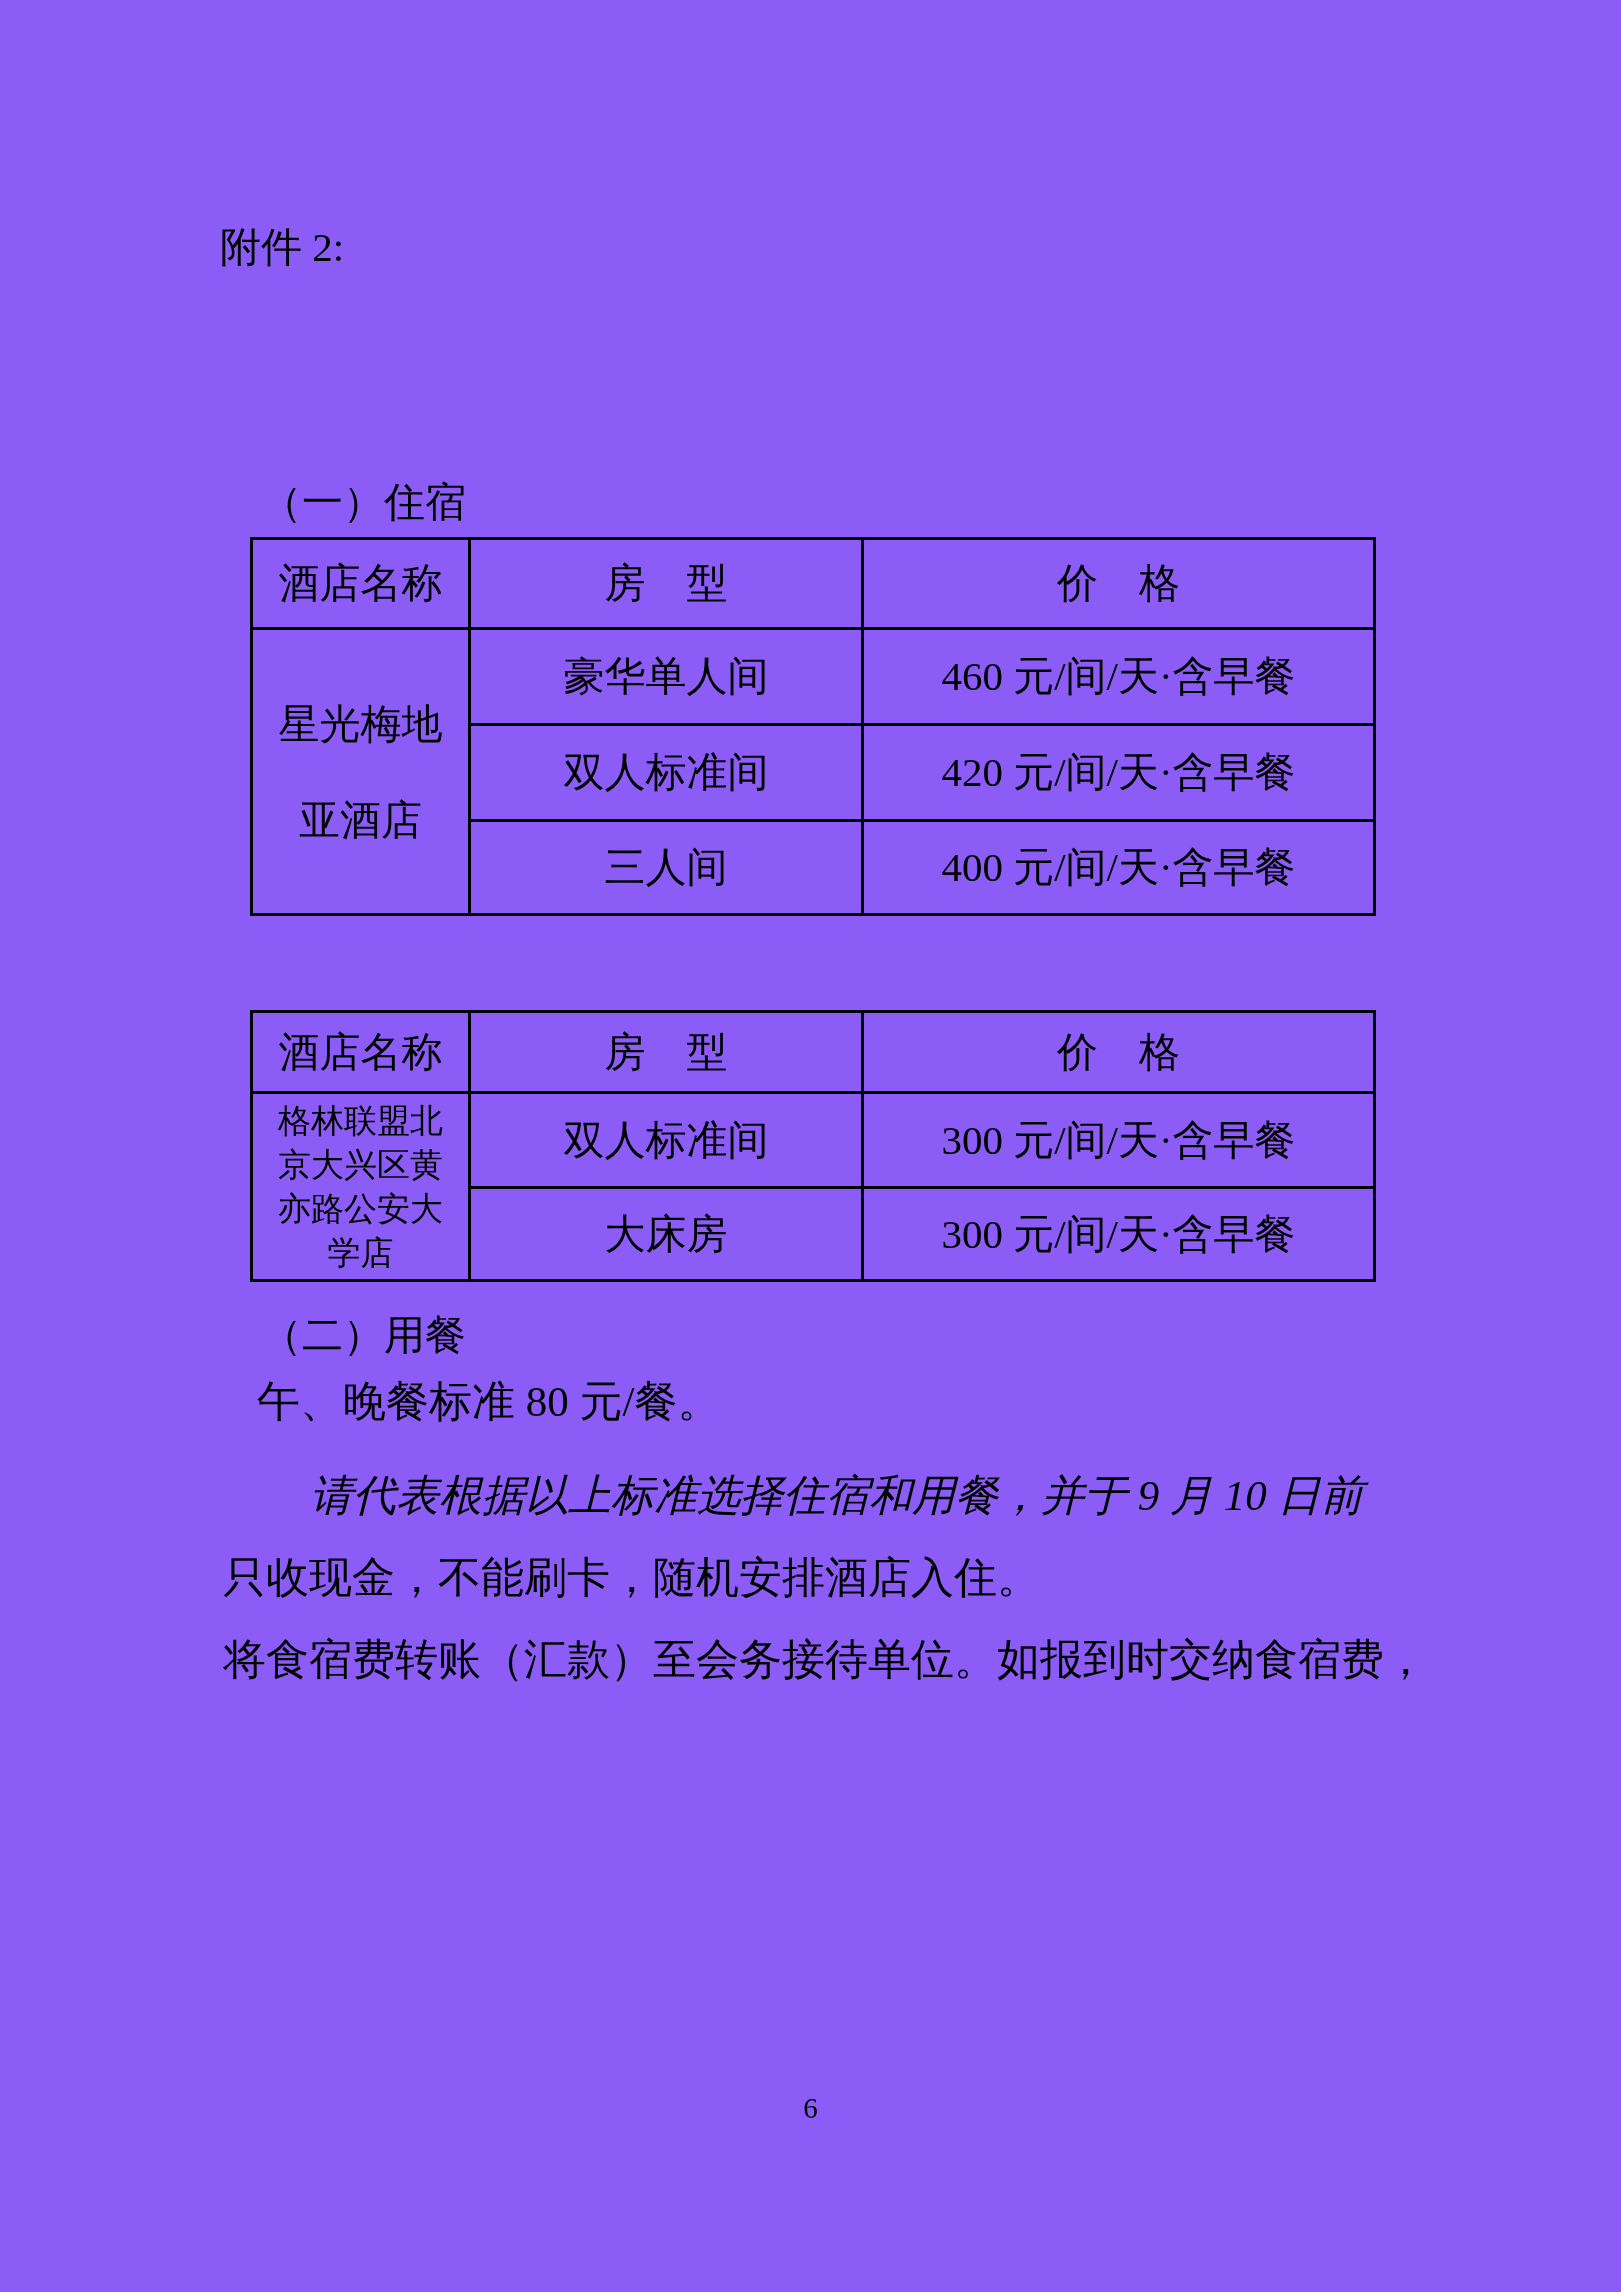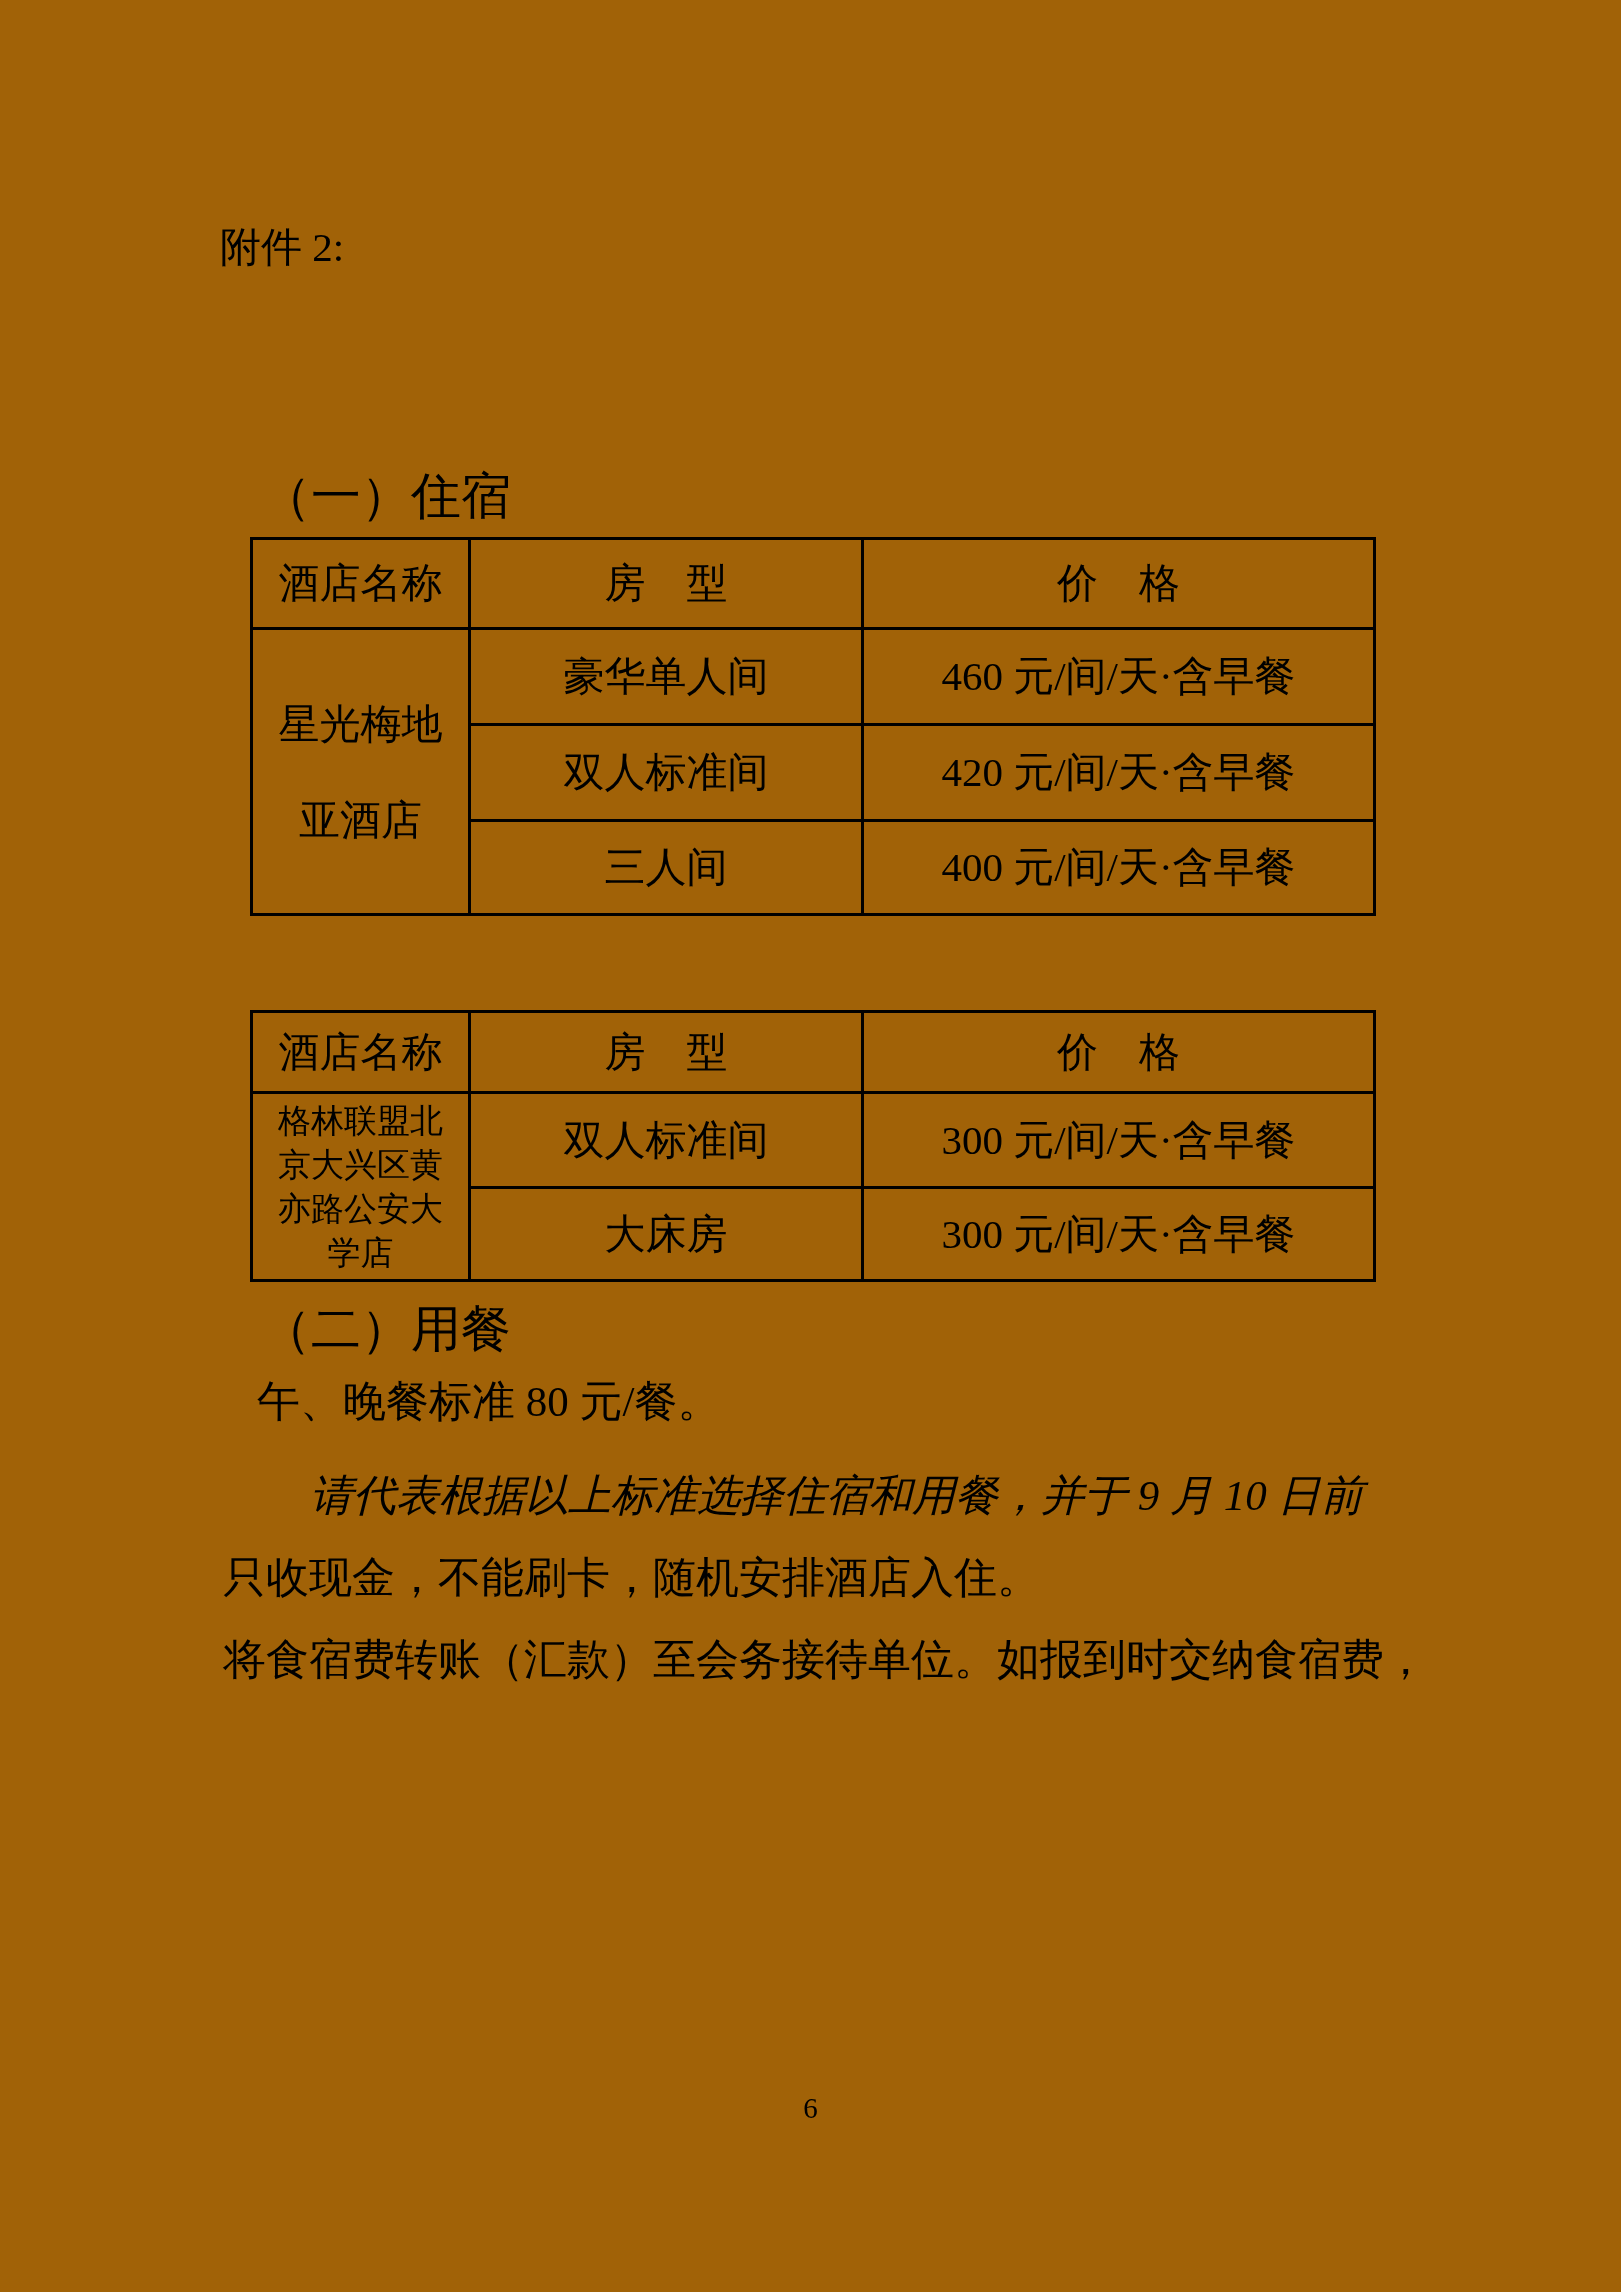--- a/index.html
+++ b/index.html
@@ -1,37 +1,37 @@
 <!DOCTYPE html>
 <html><head>
 <meta charset="utf-8">
 <style>
   html,body{margin:0;padding:0;background:#9a9a9a;}
   .page{
     position:relative;
     width:1621px;height:2293px;
     margin:0 auto;
-    background:#a16207;
+    background:#8b5cf6;
     color:#000;
     font-family:"Liberation Serif","DejaVu Serif",serif;
     overflow:hidden;
   }
   .attachment{
     position:absolute;left:220px;top:227px;
     font-size:41px;line-height:1;
   }
   .title{
     position:absolute;left:0;top:294px;width:1621px;
     margin:0;text-align:center;
     font-family:"DejaVu Sans","Liberation Sans",sans-serif;
     font-weight:700;font-size:44px;line-height:1.1;letter-spacing:2px;
   }
   .sec-heading{
     position:absolute;left:261px;
-    font-size:50px;line-height:1;
+    font-size:41px;line-height:1;margin-top:11px;
   }
   .sec1{top:471px;}
   .sec2{top:1304px;}
   table.t{
     position:absolute;left:250px;
     border-collapse:collapse;table-layout:fixed;
     width:1122px;
   }
   table.t1{top:537px;}
   table.t2{top:1010px;}

